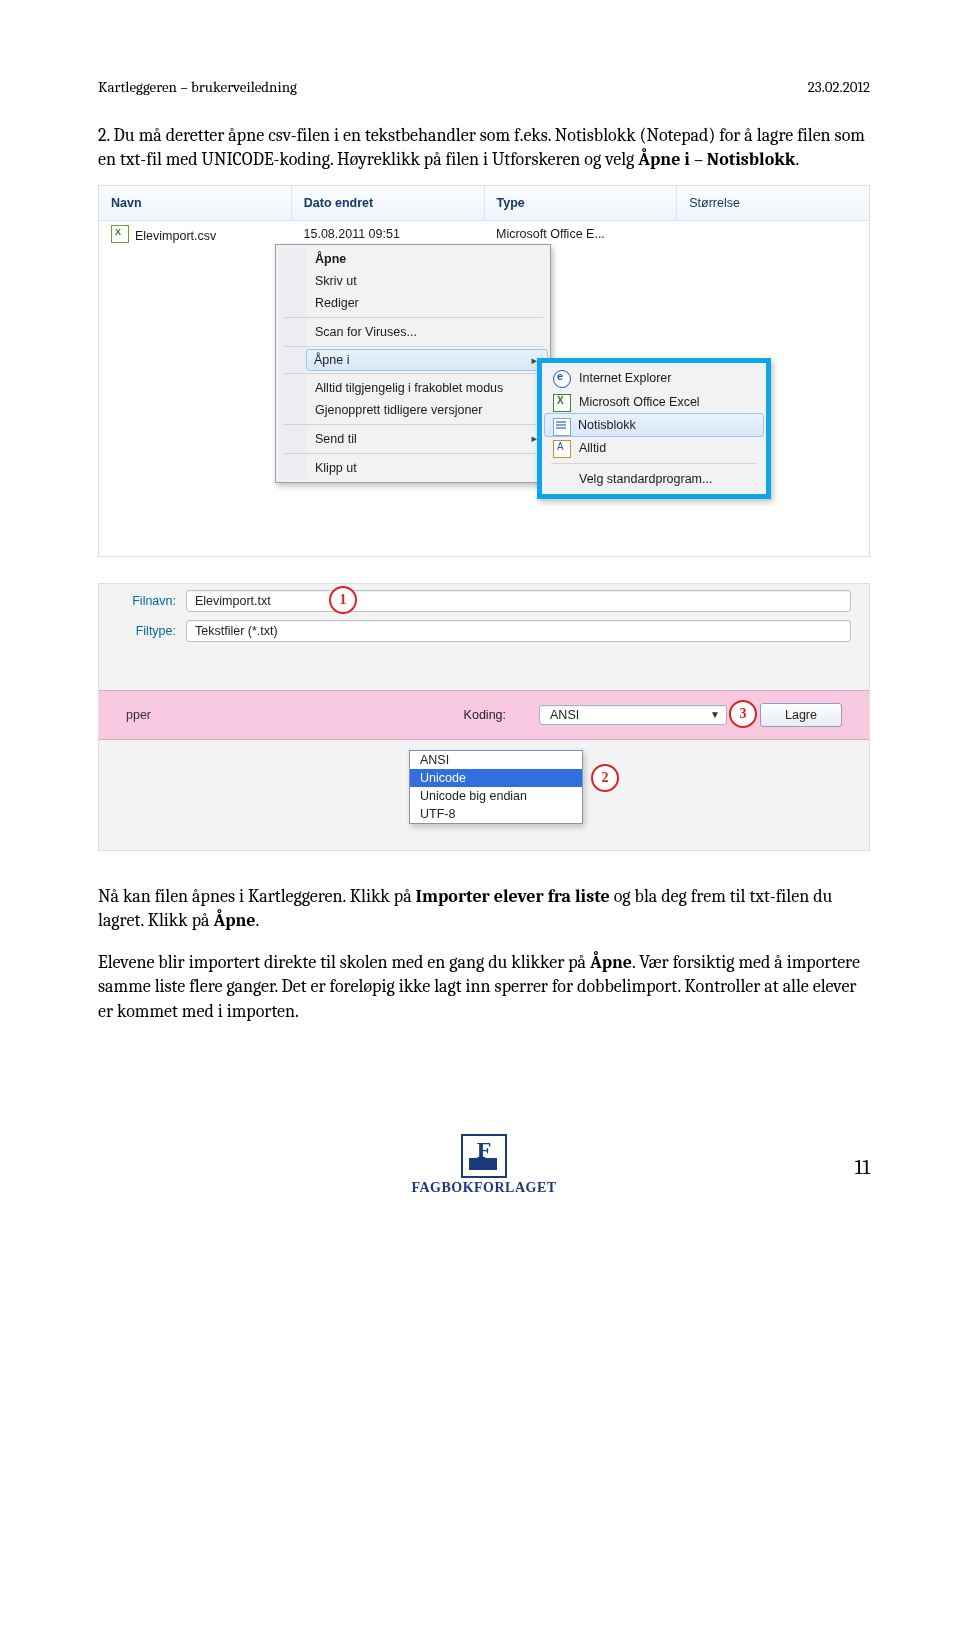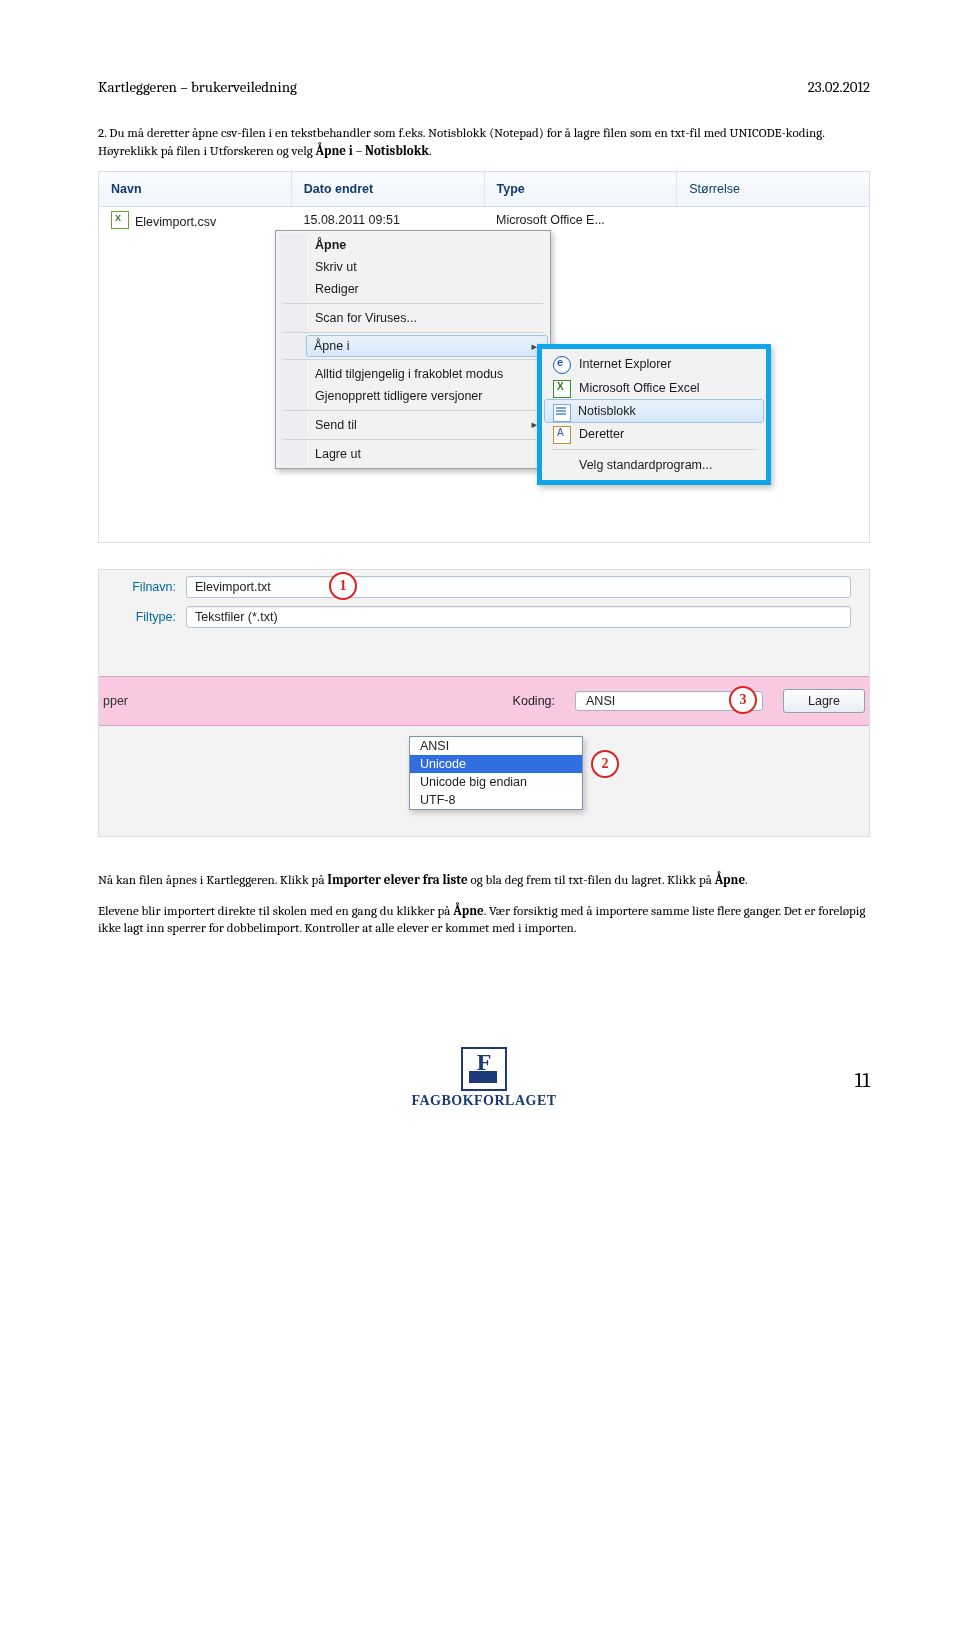--- a/index.html
+++ b/index.html
@@ -14,21 +14,21 @@
     padding: 40px 90px 20px 98px;
     margin-top: 38px;
   }
   .header-row {
     display: flex;
     justify-content: space-between;
     font-size: 15px;
     margin-bottom: 28px;
   }
   .body-text {
-    font-size: 13px;
+    font-size: 18px;
     line-height: 1.35;
     margin-bottom: 12px;
   }
   .body-text b { font-weight: bold; }
 
   
   .shot1 {
     border: 1px solid #ddd;
     background: #fff;
     font-family: "Segoe UI", Tahoma, sans-serif;
@@ -101,21 +101,21 @@
   }
   .shot2 .row{display:flex; align-items:center; padding:6px 18px 2px 12px;}
   .shot2 .lbl{width:65px; text-align:right; padding-right:10px; color:#0369a1;}
   .shot2 .fld{flex:1;}
   .txtbox{
     background:#fff; border:1px solid #b8c4d4; border-radius:3px;
     padding:3px 8px; box-shadow:inset 0 1px 1px rgba(0,0,0,.06);
   }
   .shot2 .pink{
     background:#f8c9e1; height:48px; margin-top:46px;
-    display:flex; align-items:center; padding:0 4px; gap:20px;
+    display:flex; align-items:center; padding:0 27px; gap:33px;
     border-top:1px solid #d9a7c4; border-bottom:1px solid #d9a7c4;
   }
   .shot2 .pink .lbl2{color:#222;}
   .combo{
     display:flex; align-items:center; gap:6px; background:#fff;
     border:1px solid #9fb4cd; border-radius:3px; padding:2px 6px 2px 10px; width:170px;
     justify-content:space-between; box-shadow:inset 0 1px 1px rgba(0,0,0,.06);
   }
   .combo .chev{font-size:10px; color:#333;}
   .btn{
@@ -187,29 +187,29 @@
         <div class="sep"></div>
         <div class="mi">Scan for Viruses...</div>
         <div class="sep"></div>
         <div class="mi hover arrow">Åpne i</div>
         <div class="sep"></div>
         <div class="mi">Alltid tilgjengelig i frakoblet modus</div>
         <div class="mi">Gjenopprett tidligere versjoner</div>
         <div class="sep"></div>
         <div class="mi arrow">Send til</div>
         <div class="sep"></div>
-        <div class="mi">Lagre ut</div>
+        <div class="mi">Klipp ut</div>
       </div>
     </div>
 
     <div class="submenu">
       <div class="mi2"><span class="ico ico-ie"></span><span>Internet Explorer</span></div>
       <div class="mi2"><span class="ico ico-xl"></span><span>Microsoft Office Excel</span></div>
       <div class="mi2 hover"><span class="ico ico-np"></span><span>Notisblokk</span></div>
-      <div class="mi2"><span class="ico ico-wp"></span><span>Deretter</span></div>
+      <div class="mi2"><span class="ico ico-wp"></span><span>Alltid</span></div>
       <div class="sep"></div>
       <div class="mi2">Velg standardprogram...</div>
     </div>
   </div>
 
 
   <div class="shot2">
     <div class="row">
       <div class="lbl">Filnavn:</div>
       <div class="fld">

